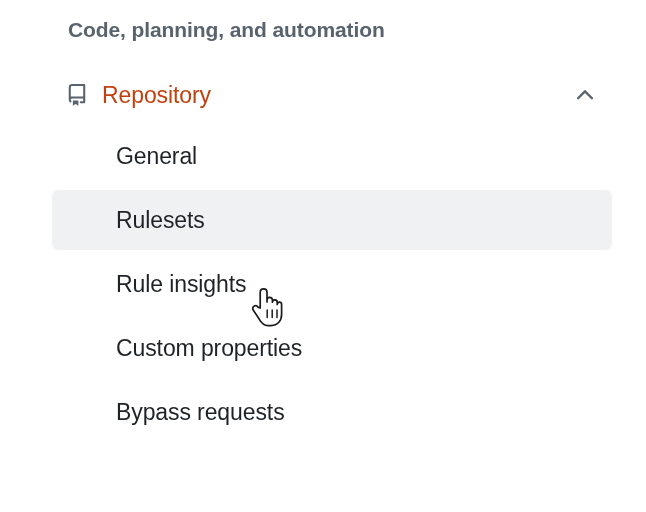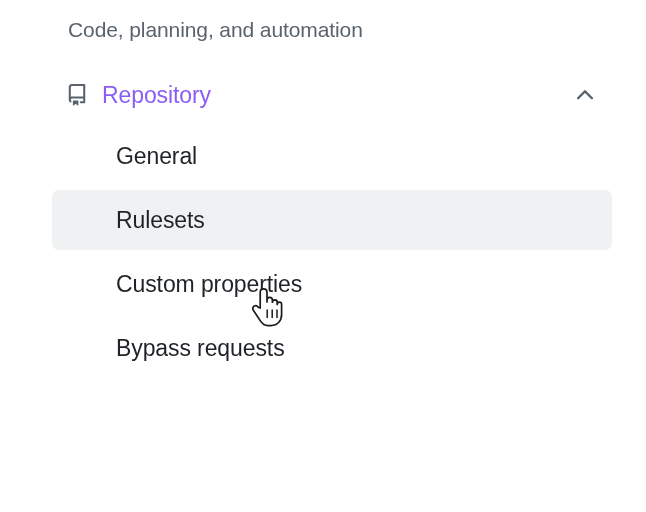--- a/index.html
+++ b/index.html
@@ -24,21 +24,21 @@
     height: 512px;
   }
 
   
   .section-heading {
     position: absolute;
     left: 68px;
     top: 16px;
     font-size: 21px;
     line-height: 28px;
-    font-weight: normal;
+    font-weight: bold;
     color: #59636e;
     letter-spacing: -0.1px;
     white-space: nowrap;
   }
 
   
   .group-header {
     position: absolute;
     left: 52px;
     top: 72px;
@@ -56,21 +56,21 @@
     height: 22px;
     flex: 0 0 22px;
     display: block;
     color: #59636e;
     margin-right: 14px;
   }
   .group-icon svg { display: block; }
   .group-label {
     font-size: 23px;
     line-height: 30px;
-    color: #8b5cf6;
+    color: #c2410c;
     font-weight: normal;
     letter-spacing: -0.1px;
     white-space: nowrap;
     flex: 1 1 auto;
   }
   .group-chevron {
     width: 26px;
     height: 26px;
     flex: 0 0 26px;
     color: #59636e;
@@ -157,20 +157,25 @@
       </div>
     </div>
 
 
     <div class="nav-item selected">
       <div class="nav-item-inner">
         <span class="nav-item-label">Rulesets</span>
       </div>
     </div>
 
+    <div class="nav-item">
+      <div class="nav-item-inner">
+        <span class="nav-item-label">Rule insights</span>
+      </div>
+    </div>
 
     <div class="nav-item">
       <div class="nav-item-inner">
         <span class="nav-item-label">Custom properties</span>
       </div>
     </div>
 
     <div class="nav-item">
       <div class="nav-item-inner">
         <span class="nav-item-label">Bypass requests</span>

